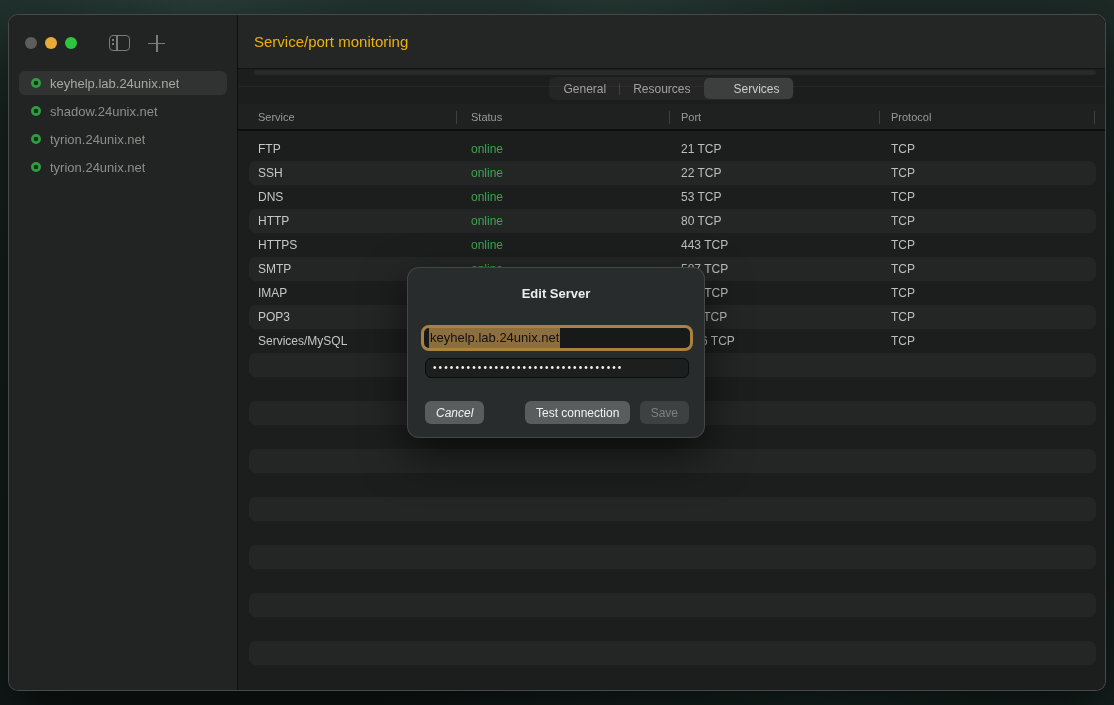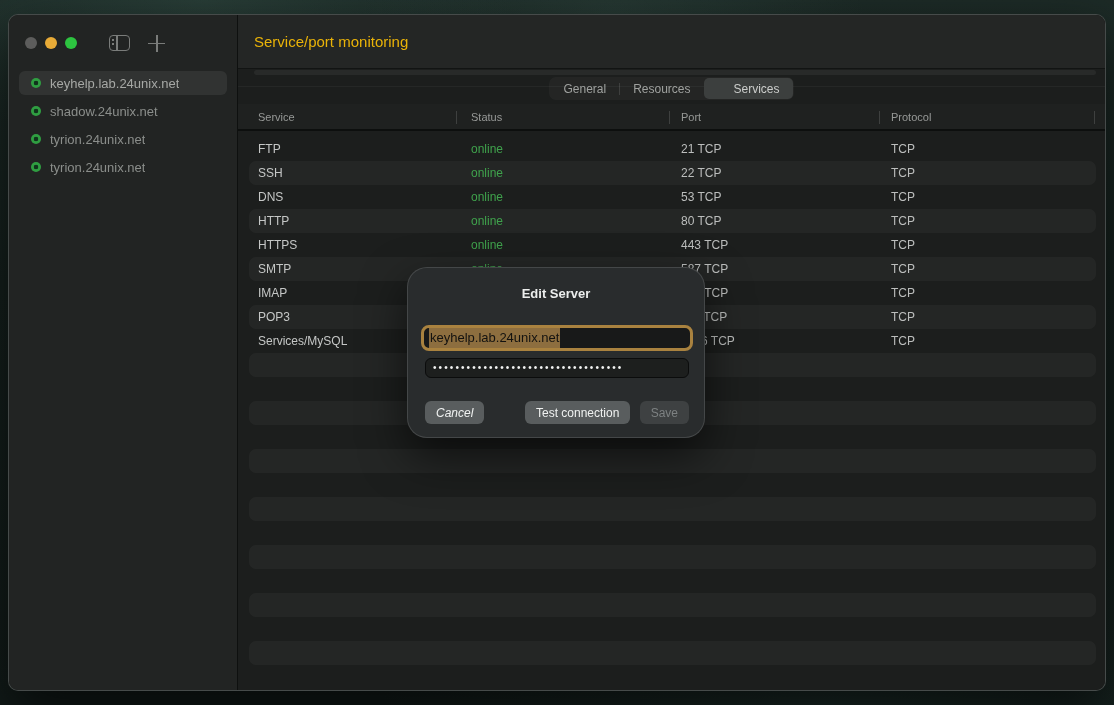--- a/index.html
+++ b/index.html
@@ -98,21 +98,21 @@
     align-items:center; margin:0 9px 0 11px; padding-left:9px;
     font-size:12px; color:#c5c7c6; border-radius:7px;
   }
   .trow.alt{ background:rgba(255,255,255,.04); }
   .status-online{ color:#3fa24c; }
   .cell-dim{ color:#bcbebd; }
 
   
   .modal{
     position:absolute; left:398px; top:252px; width:298px; height:171px;
-    background:#292c2d; border-radius:20px;
+    background:#292c2d; border-radius:12px;
     border:1px solid rgba(255,255,255,.13);
     box-shadow:0 18px 45px rgba(0,0,0,.6);
     z-index:10;
   }
   .modal-title{ position:absolute; top:18px; left:0; right:0; text-align:center;
     font-size:13px; font-weight:bold; color:#eceeed; }
   .host-field{
     position:absolute; left:13px; top:57px; width:272px; height:26px;
     background:#181919; border:3px solid #a9823f; border-radius:8px;
     display:flex; align-items:center; padding-left:5px; overflow:hidden;

